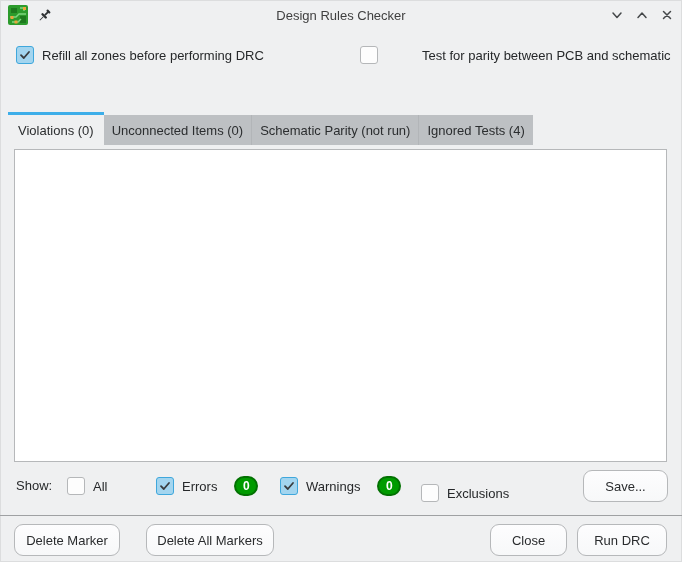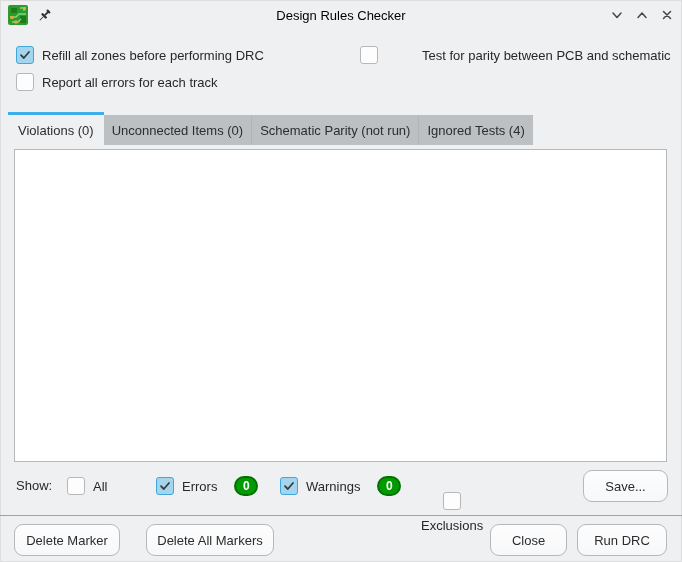--- a/index.html
+++ b/index.html
@@ -7,21 +7,21 @@
     position:relative; width:682px; height:562px;
     background:#eff0f1; overflow:hidden;
     font-family:"Liberation Sans", sans-serif; font-size:13px; color:#26282a;
     box-shadow: inset 0 0 0 1px rgba(0,0,0,0.08);
   }
   
   .titlebar { position:absolute; top:0; left:0; width:682px; height:30px;
     display:flex; align-items:center; }
   .titlebar .app-icon { position:absolute; left:8px; top:5px; width:20px; height:20px; }
   .titlebar .pin-btn { position:absolute; left:37px; top:8px; width:15px; height:15px; }
-  .titlebar .title { position:absolute; left:0; right:0; text-align:center; color:#000000; }
+  .titlebar .title { position:absolute; left:0; right:0; text-align:center; color:#404040; }
   .win-controls { position:absolute; right:8px; top:0; height:30px; display:flex; align-items:center; gap:11px; }
   .win-btn { width:14px; height:14px; display:flex; align-items:center; justify-content:center; }
   
   .checkbox-row { position:absolute; display:flex; align-items:center; gap:8px; height:20px; }
   .cb { width:18px; height:18px; box-sizing:border-box; border:1px solid #b5b7b9;
     border-radius:3px; background:#fdfdfd; display:flex; align-items:center; justify-content:center; flex:0 0 auto; }
   .checkbox-row.checked .cb { background:#a3d5ef; border-color:#3fa7dc; }
   .cb svg { visibility:hidden; }
   .checkbox-row.checked .cb svg { visibility:visible; }
   .cb-label { white-space:nowrap; }
@@ -103,28 +103,20 @@
 
   <div class="checkbox-row" style="left:360px; top:45px;gap:44px;">
     <span class="cb">
       <svg width="12" height="12" viewBox="0 0 12 12">
           <path d="M2 6.2 L4.8 9 L10 3" fill="none" stroke="#3a3c3e" stroke-width="1.8" stroke-linecap="round" stroke-linejoin="round"></path>
         </svg>
     </span>
     <span class="cb-label">Test for parity between PCB and schematic</span>
   </div>
 
-  <div class="checkbox-row" style="left:16px; top:72px;">
-    <span class="cb">
-      <svg width="12" height="12" viewBox="0 0 12 12">
-          <path d="M2 6.2 L4.8 9 L10 3" fill="none" stroke="#3a3c3e" stroke-width="1.8" stroke-linecap="round" stroke-linejoin="round"></path>
-        </svg>
-    </span>
-    <span class="cb-label">Report all errors for each track</span>
-  </div>
 
   <div class="tabs">
     <div class="tab active">Violations (0)</div>
     <div class="tab">Unconnected Items (0)</div>
     <div class="tab">Schematic Parity (not run)</div>
     <div class="tab">Ignored Tests (4)</div>
   </div>
 
   <div class="panel"></div>
 
@@ -153,21 +145,21 @@
     <div class="checkbox-row checked" style="left:280px; top:0;">
       <span class="cb">
         <svg width="12" height="12" viewBox="0 0 12 12">
             <path d="M2 6.2 L4.8 9 L10 3" fill="none" stroke="#3a3c3e" stroke-width="1.8" stroke-linecap="round" stroke-linejoin="round"></path>
           </svg>
       </span>
       <span class="cb-label">Warnings</span>
       <span class="badge">0</span>
     </div>
 
-    <div class="checkbox-row" style="left:421px; top:16px;flex-direction:column;">
+    <div class="checkbox-row" style="left:421px; top:7px;">
       <span class="cb">
         <svg width="12" height="12" viewBox="0 0 12 12">
             <path d="M2 6.2 L4.8 9 L10 3" fill="none" stroke="#3a3c3e" stroke-width="1.8" stroke-linecap="round" stroke-linejoin="round"></path>
           </svg>
       </span>
       <span class="cb-label">Exclusions</span>
     </div>
   </div>
 
   <div class="btn" style="left:583px; top:470px; width:85px;">Save...</div>

